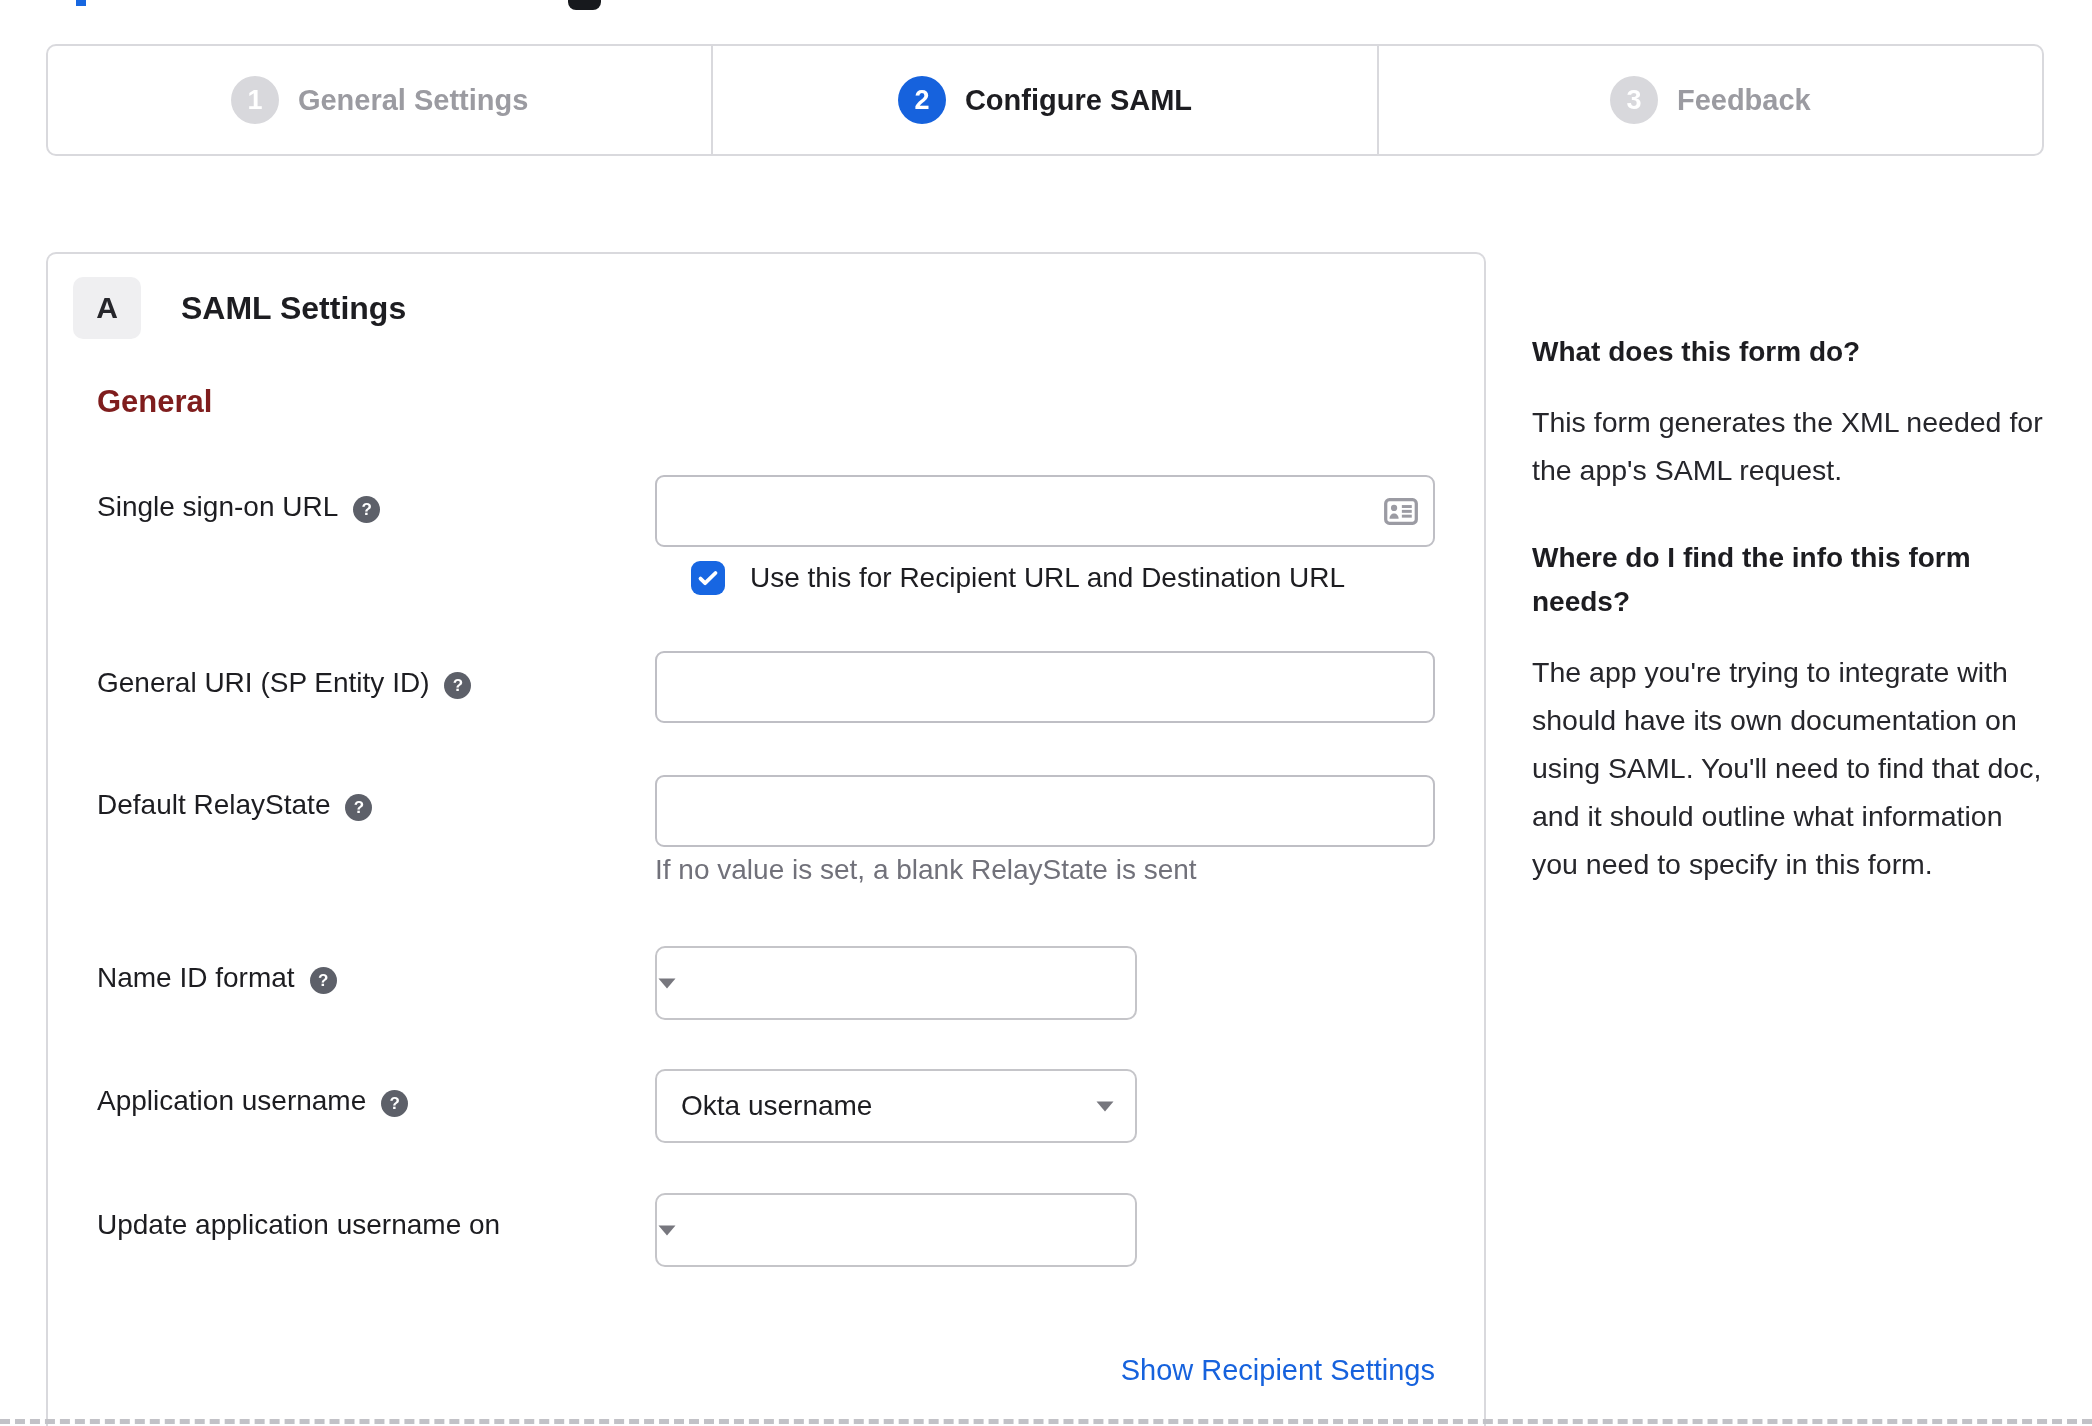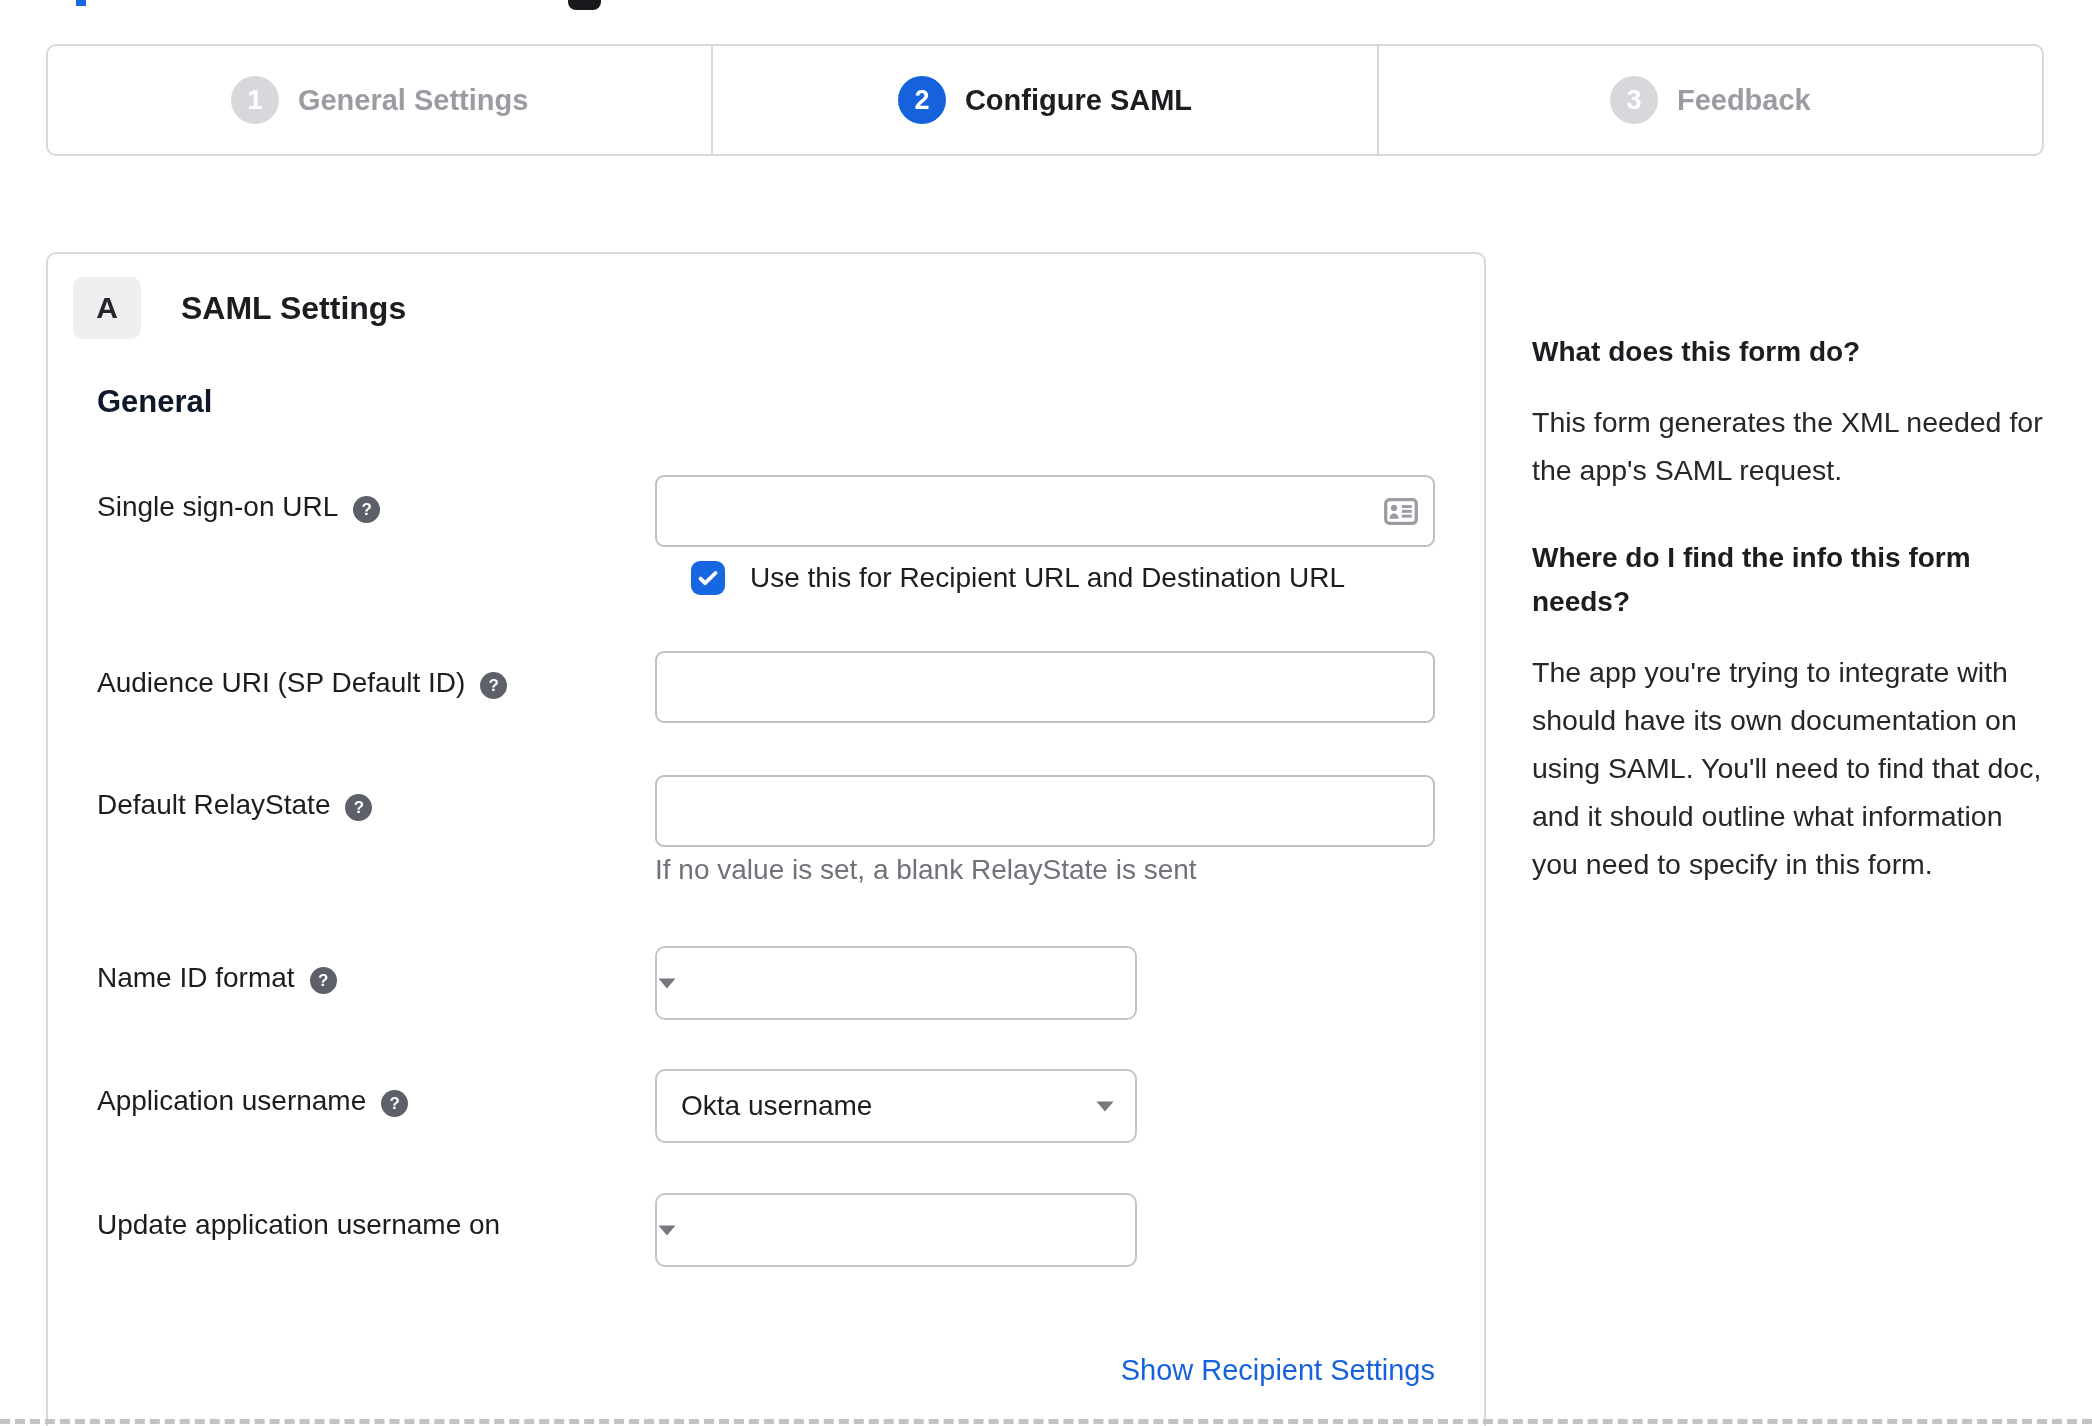--- a/index.html
+++ b/index.html
@@ -33,21 +33,21 @@
     box-sizing:border-box;background:#fff;border:2px solid #d9d9dd;border-bottom:none;
     border-radius:10px 10px 0 0;
   }
   .panel-header{position:absolute;left:25px;top:23px;height:62px;display:flex;align-items:center;}
   .section-badge{
     width:68px;height:62px;background:#efeff1;border-radius:10px;
     display:flex;align-items:center;justify-content:center;
     font-size:30px;font-weight:700;color:#26262b;
   }
   .panel-title{margin-left:40px;font-size:32px;font-weight:700;color:#1d1d21;}
-  .group-heading{position:absolute;left:49px;top:130px;font-size:31px;font-weight:700;color:#0f172a;}
+  .group-heading{position:absolute;left:49px;top:130px;font-size:31px;font-weight:700;color:#7f1d1d;}
 
   .field-label{position:absolute;left:49px;font-size:28px;color:#1d1d21;display:flex;align-items:flex-end;gap:15px;}
   .help-icon{
     width:27px;height:27px;border-radius:50%;background:#5d6069;flex:0 0 auto;
     display:flex;align-items:center;justify-content:center;
     color:#ffffff;font-size:17px;font-weight:700;
   }
   .text-input-wrap{position:absolute;left:607px;width:780px;height:72px;}
   .text-input{
     width:100%;height:100%;box-sizing:border-box;border:2px solid #bfbfc5;border-radius:9px;
@@ -137,21 +137,21 @@
     <div class="checkbox-row" style="top:307px;padding-left:36px;">
       <span class="checkbox">
         <svg width="24" height="24" viewBox="0 0 24 24">
           <path d="M4.5 12.6l4.6 4.6L19.5 7" stroke="#ffffff" stroke-width="3.8" fill="none" stroke-linecap="round" stroke-linejoin="round"></path>
         </svg>
       </span>
       <span class="checkbox-label">Use this for Recipient URL and Destination URL</span>
     </div>
 
     <div class="field-label" style="top:413px;">
-      <span>Audience URI (SP Default ID)</span>
+      <span>General URI (SP Entity ID)</span>
       <span class="help-icon">
           <span>?</span>
         </span>
     </div>
     <div class="text-input-wrap" style="top:397px;">
       <input class="text-input" type="text" value="" style="">
     </div>
 
     <div class="field-label" style="top:535px;">
       <span>Default RelayState</span>

